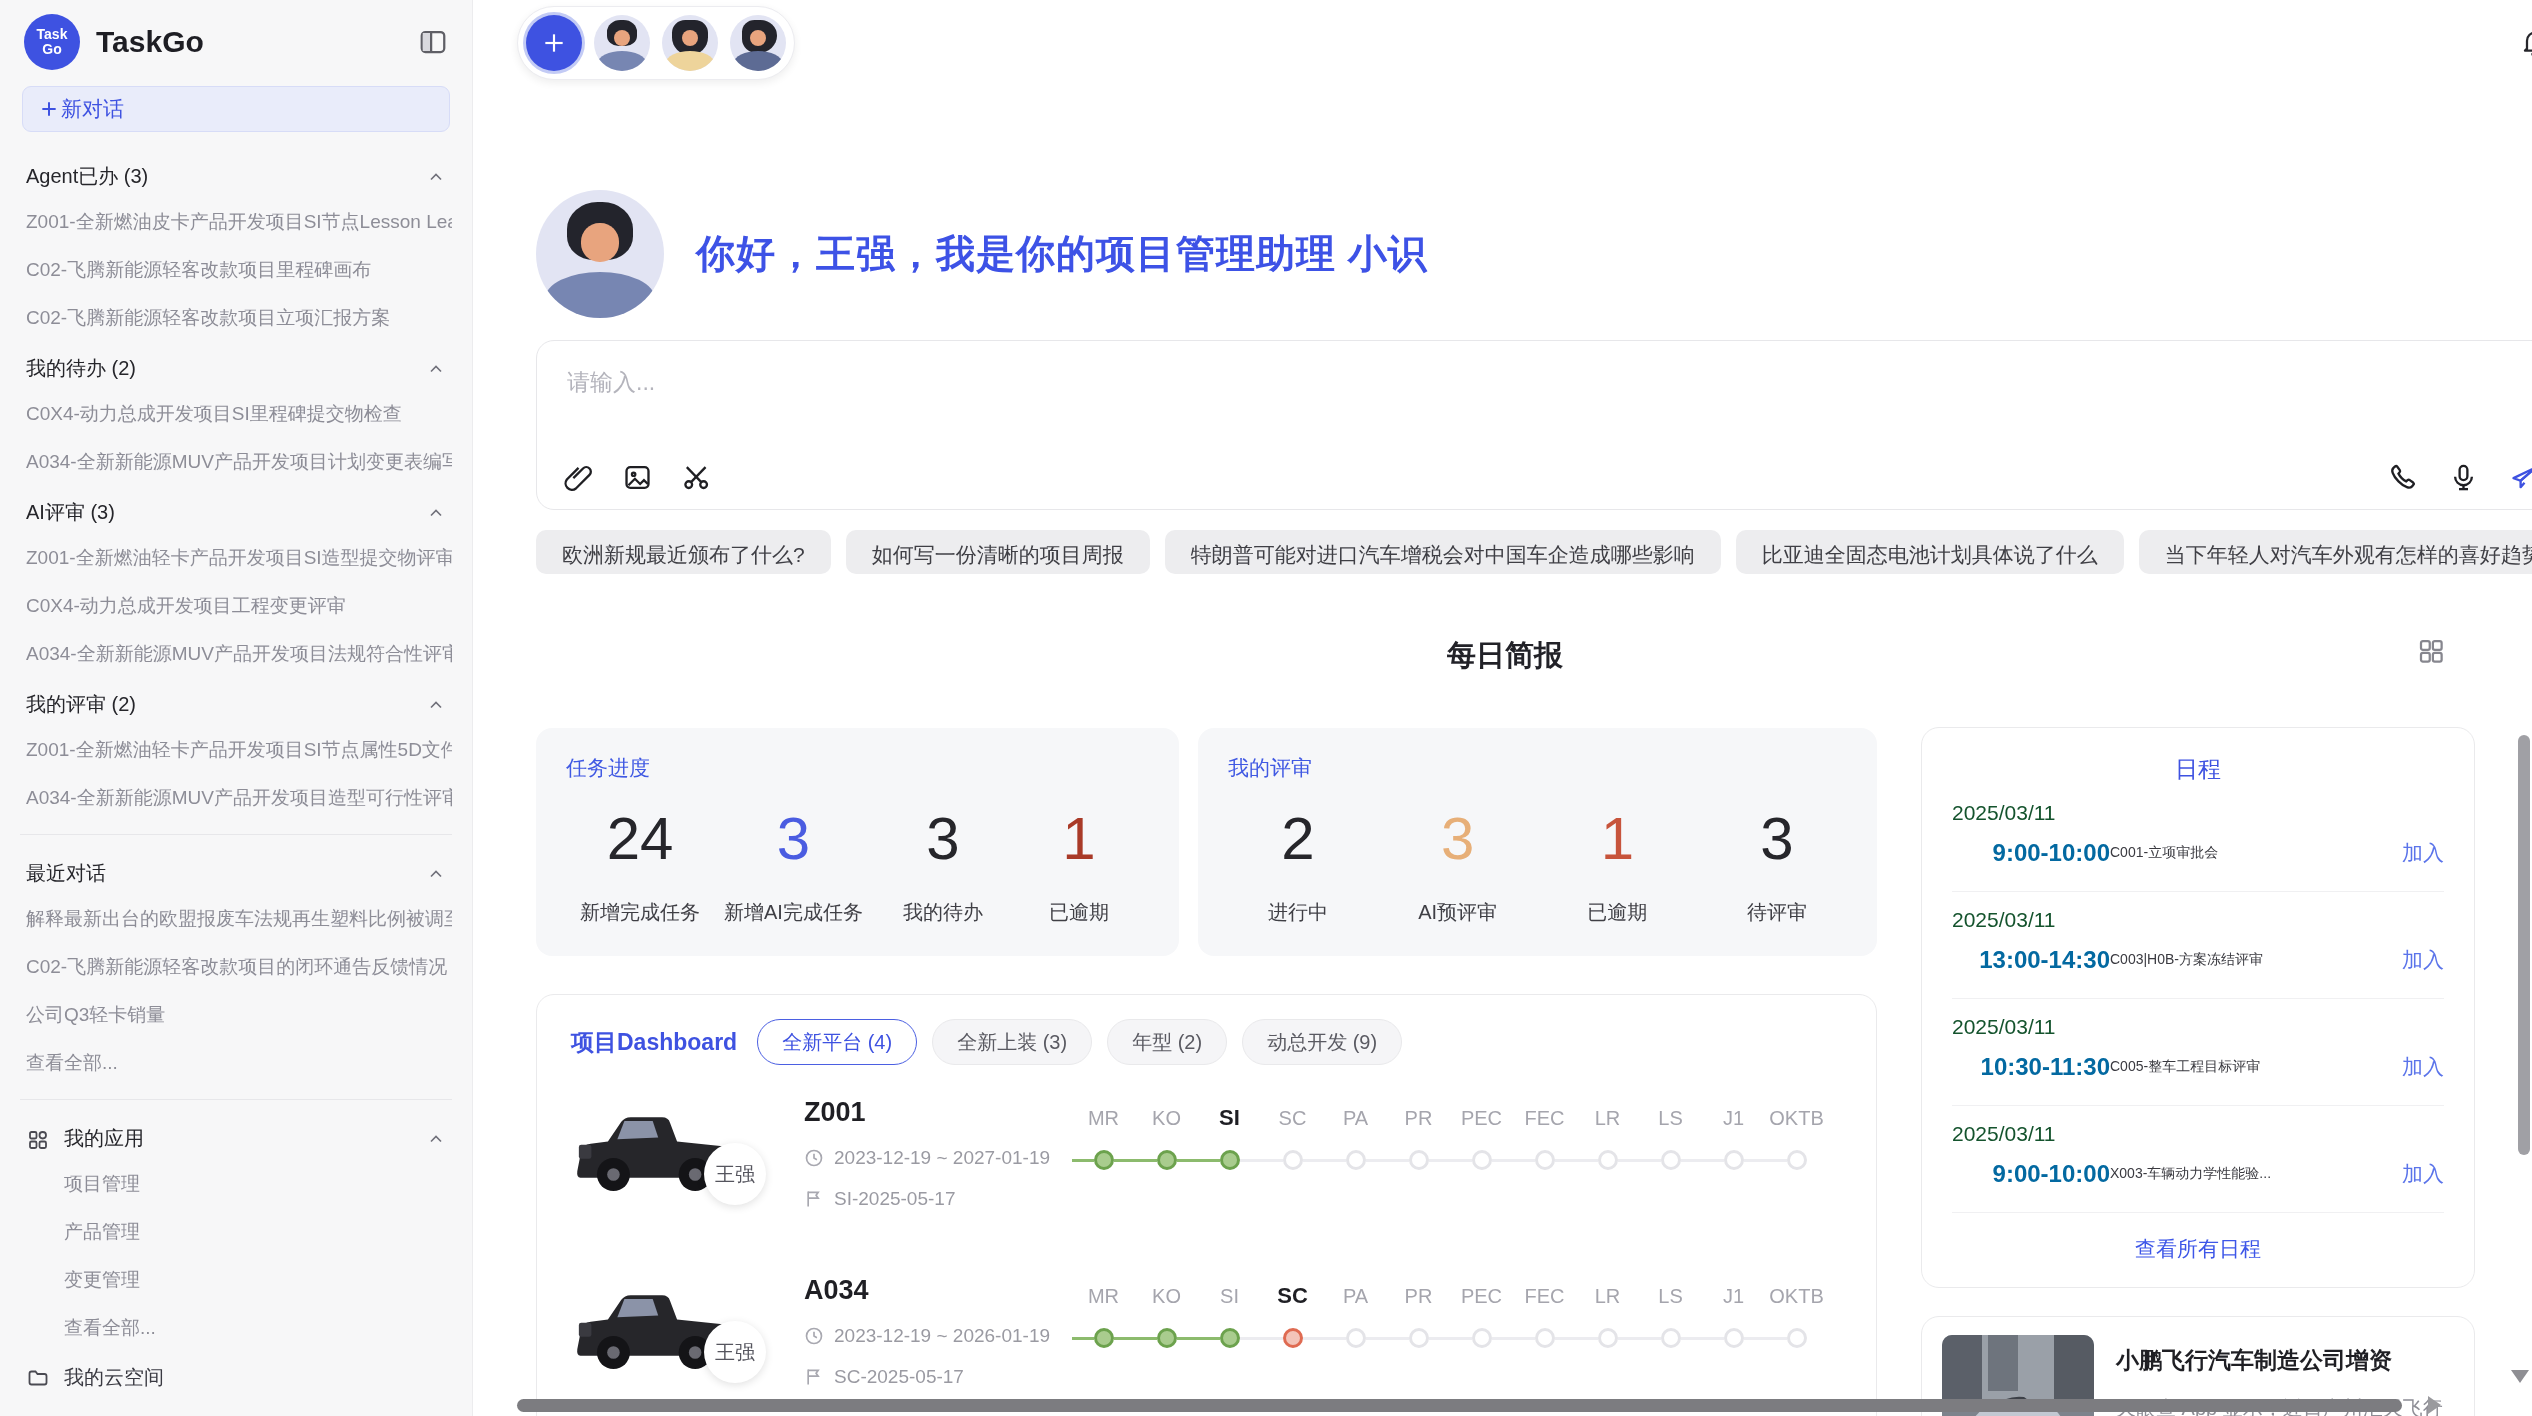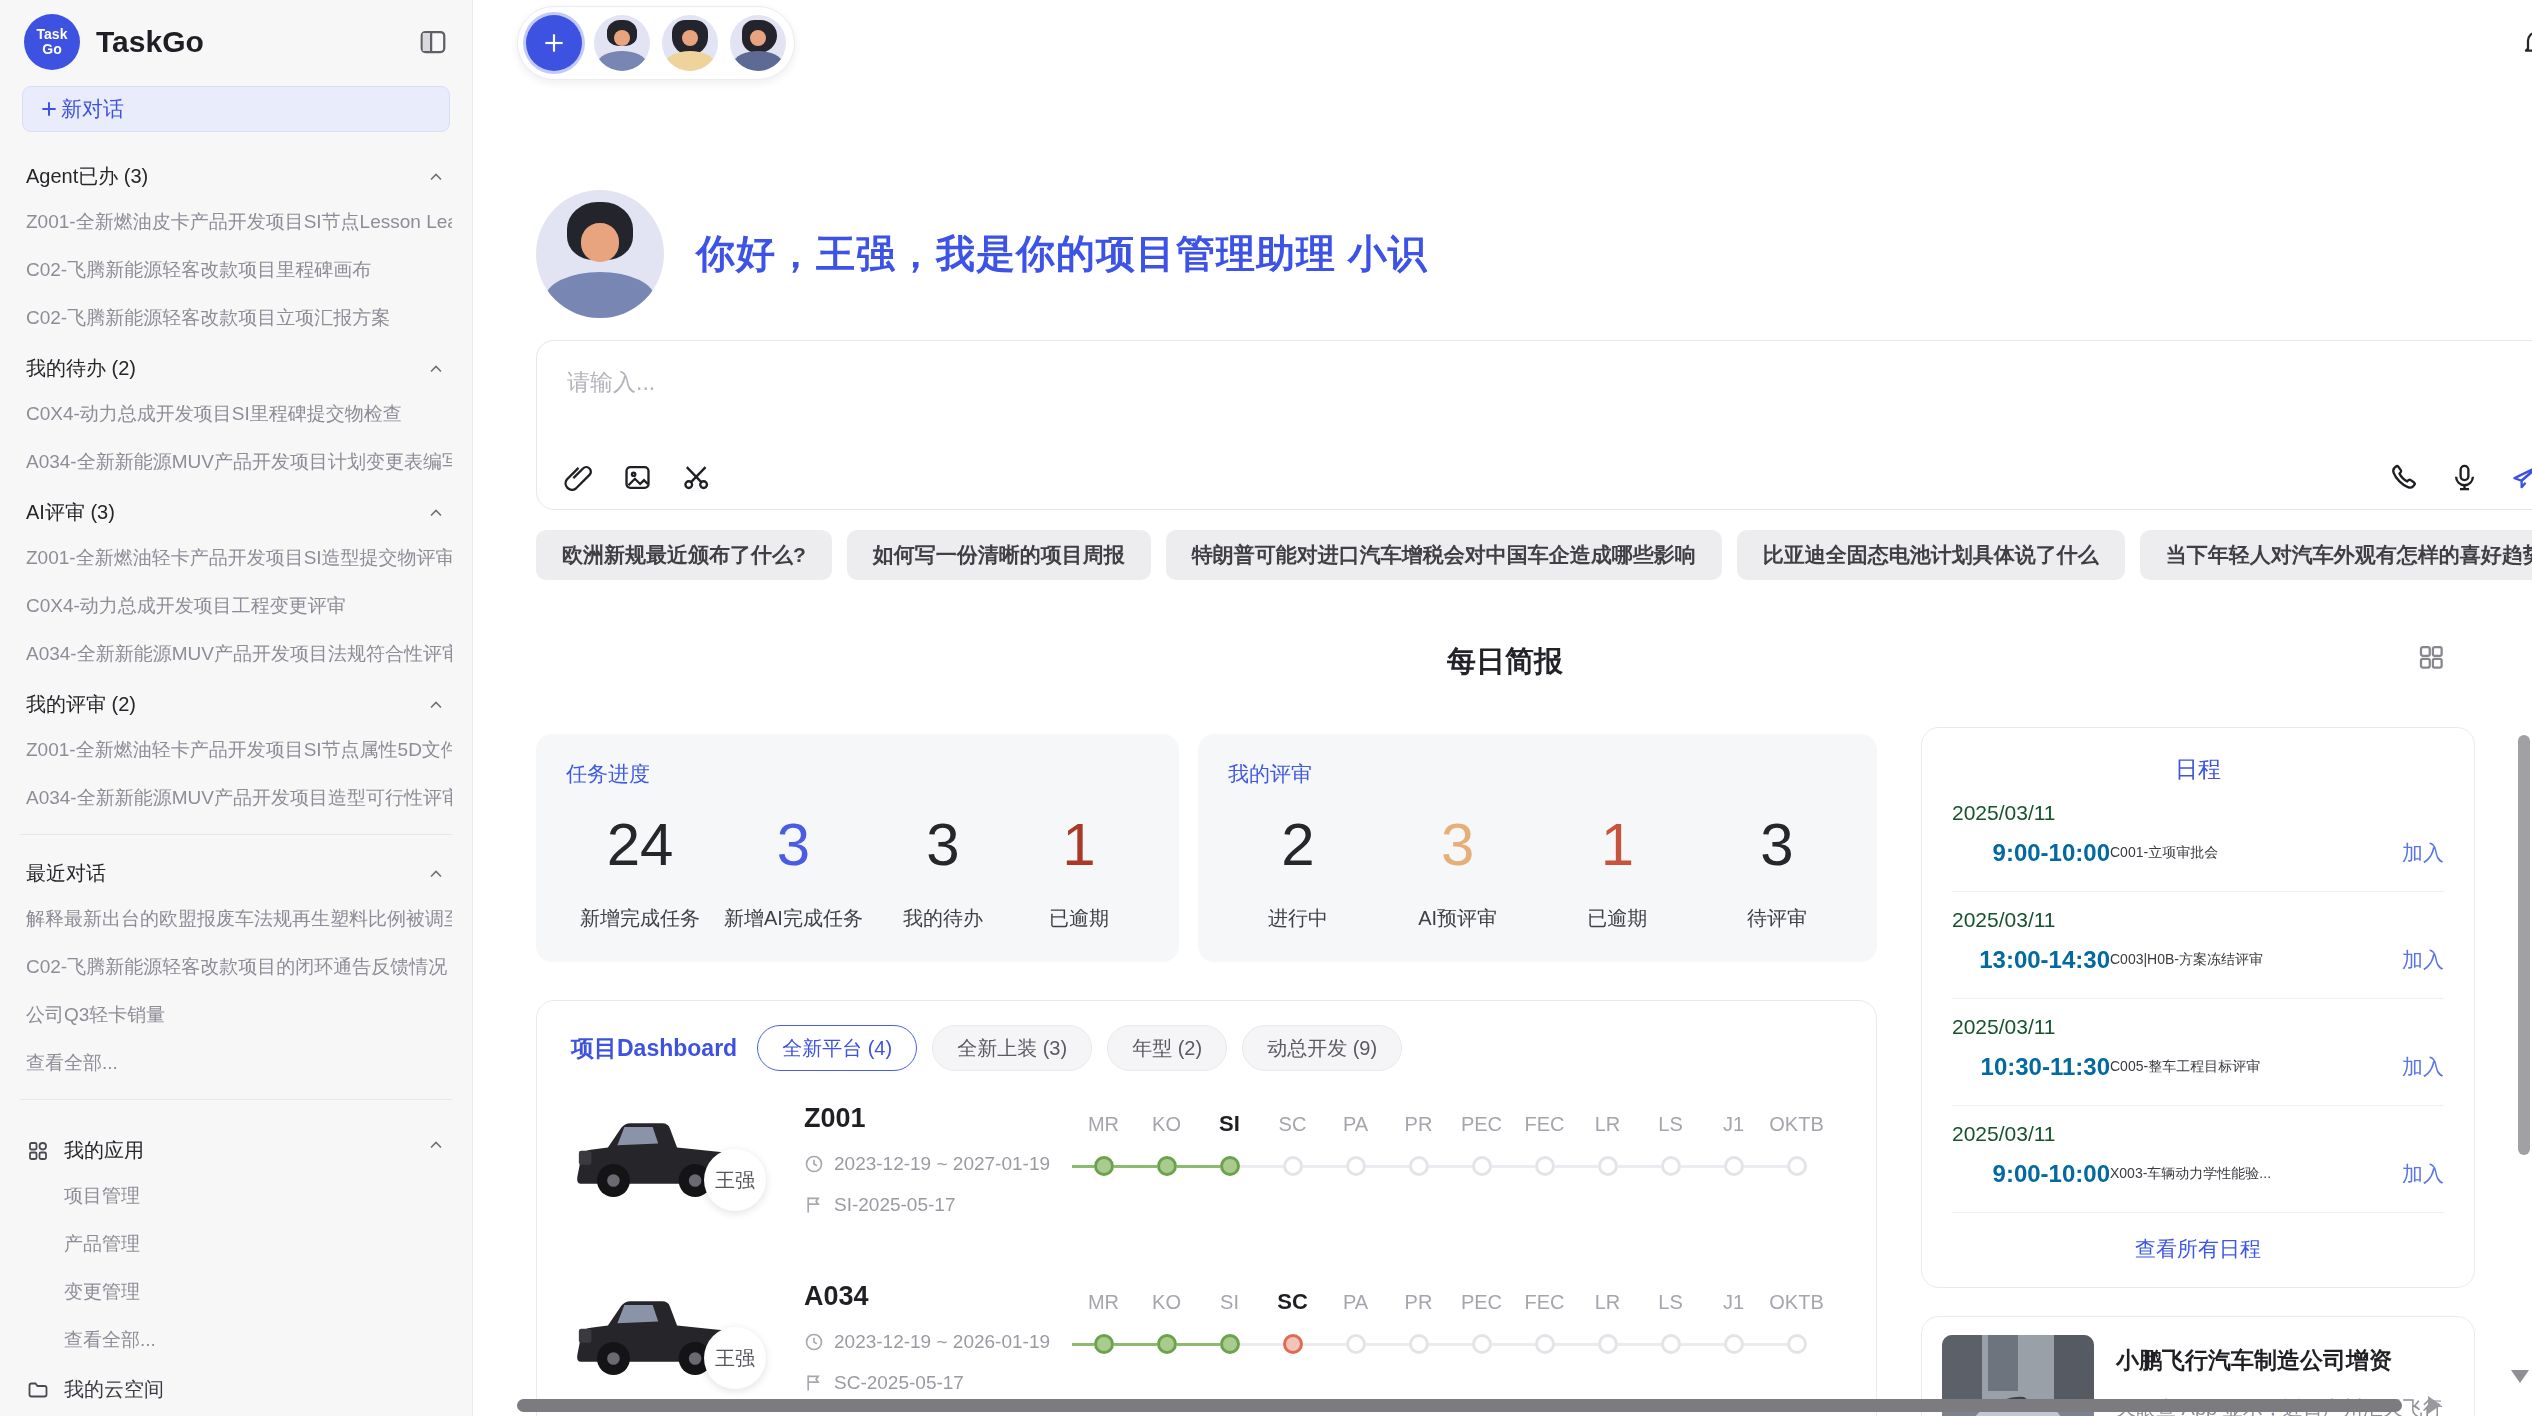--- a/index.html
+++ b/index.html
@@ -42,21 +42,21 @@
 
   .ask-box { position:relative; margin:22px 58px 0 63px; height:170px; border:1.5px solid #e7e7ea; border-radius:18px; background:#fff; }
   .ask-box textarea { width:100%; height:100px; border:none; outline:none; resize:none; padding:26px 30px; font-size:23px; font-family:inherit; color:#26262b; background:transparent; }
   .ask-box textarea::placeholder { color:#b4b4bc; }
   .tool-left { position:absolute; left:26px; bottom:16px; display:flex; gap:28px; }
   .tool-right { position:absolute; right:28px; bottom:16px; display:flex; gap:30px; }
   .tool-ic { width:31px; height:31px; color:#1f1f23; cursor:pointer; }
   .tool-ic.send { color:#3e52e1; }
 
   .chips { display:flex; gap:15px; margin:20px 58px 0 63px; }
-  .chip { background:#ededef; border-radius:10px; height:50px; line-height:50px; padding:0 26px; font-size:21px; color:#3f3f45; white-space:nowrap; cursor:pointer;font-weight:bold; }
+  .chip { background:#ededef; border-radius:10px; height:44px; line-height:50px; padding:0 26px; font-size:21px; color:#3f3f45; white-space:nowrap; cursor:pointer; }
 
   .brief-wrap { position:relative; margin:62px 0 0 63px; width:1938px; }
   .brief-title { text-align:center; font-size:29px; font-weight:700; color:#222228; }
   .grid-ic { position:absolute; right:28px; top:0; width:30px; height:30px; color:#86868e; cursor:pointer; }
 
   .stats-row { display:flex; gap:19px; margin:52px 0 0 63px; }
   .stat-card { background:#f6f7f9; border-radius:16px; padding:26px 30px 30px; }
   .stat-card.c1 { width:643px; } .stat-card.c2 { width:679px; }
   .stat-title { color:#4059e3; font-size:21px; }
   .stat-nums { display:flex; justify-content:space-between; padding:0 14px; margin-top:22px; }
@@ -198,21 +198,21 @@
     <div class="side-item">解释最新出台的欧盟报废车法规再生塑料比例被调至15%...</div>
       <div class="side-item">C02-飞腾新能源轻客改款项目的闭环通告反馈情况</div>
       <div class="side-item">公司Q3轻卡销量</div>
     <div class="side-item">查看全部...</div>
   </div>
 
   <div class="side-divider"></div>
 
   <div>
     <div class="sec-head">
-      <span style="display:flex;align-items:center;gap:14px;margin-top:12px;">
+      <span style="display:flex;align-items:flex-end;gap:14px;">
         <svg class="ic" viewBox="0 0 24 24" width="24" height="24" fill="none" stroke="#4a4a52" stroke-width="1.8">
             <rect x="4" y="4" width="6.5" height="6.5" rx="1.5"></rect>
             <rect x="13.5" y="4" width="6.5" height="6.5" rx="3.2"></rect>
             <rect x="4" y="13.5" width="6.5" height="6.5" rx="1.5"></rect>
             <rect x="13.5" y="13.5" width="6.5" height="6.5" rx="1.5"></rect>
           </svg>
         <span>我的应用</span>
       </span>
       <svg class="chev" viewBox="0 0 24 24" width="20" height="20" fill="none" stroke="currentColor" stroke-width="2">
           <polyline points="6 15 12 9 18 15"></polyline>

